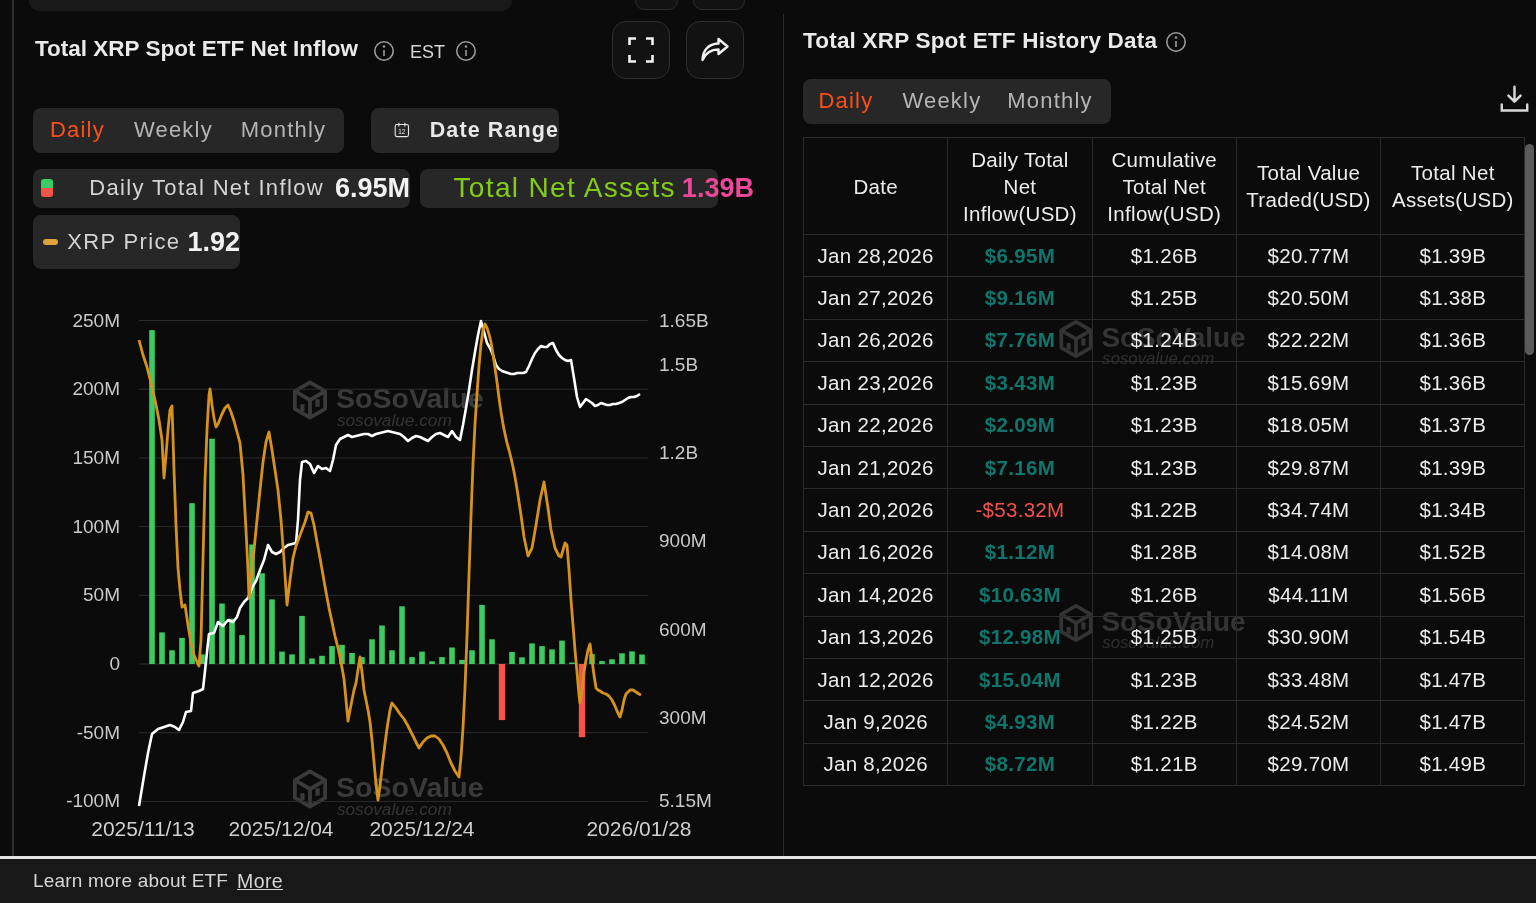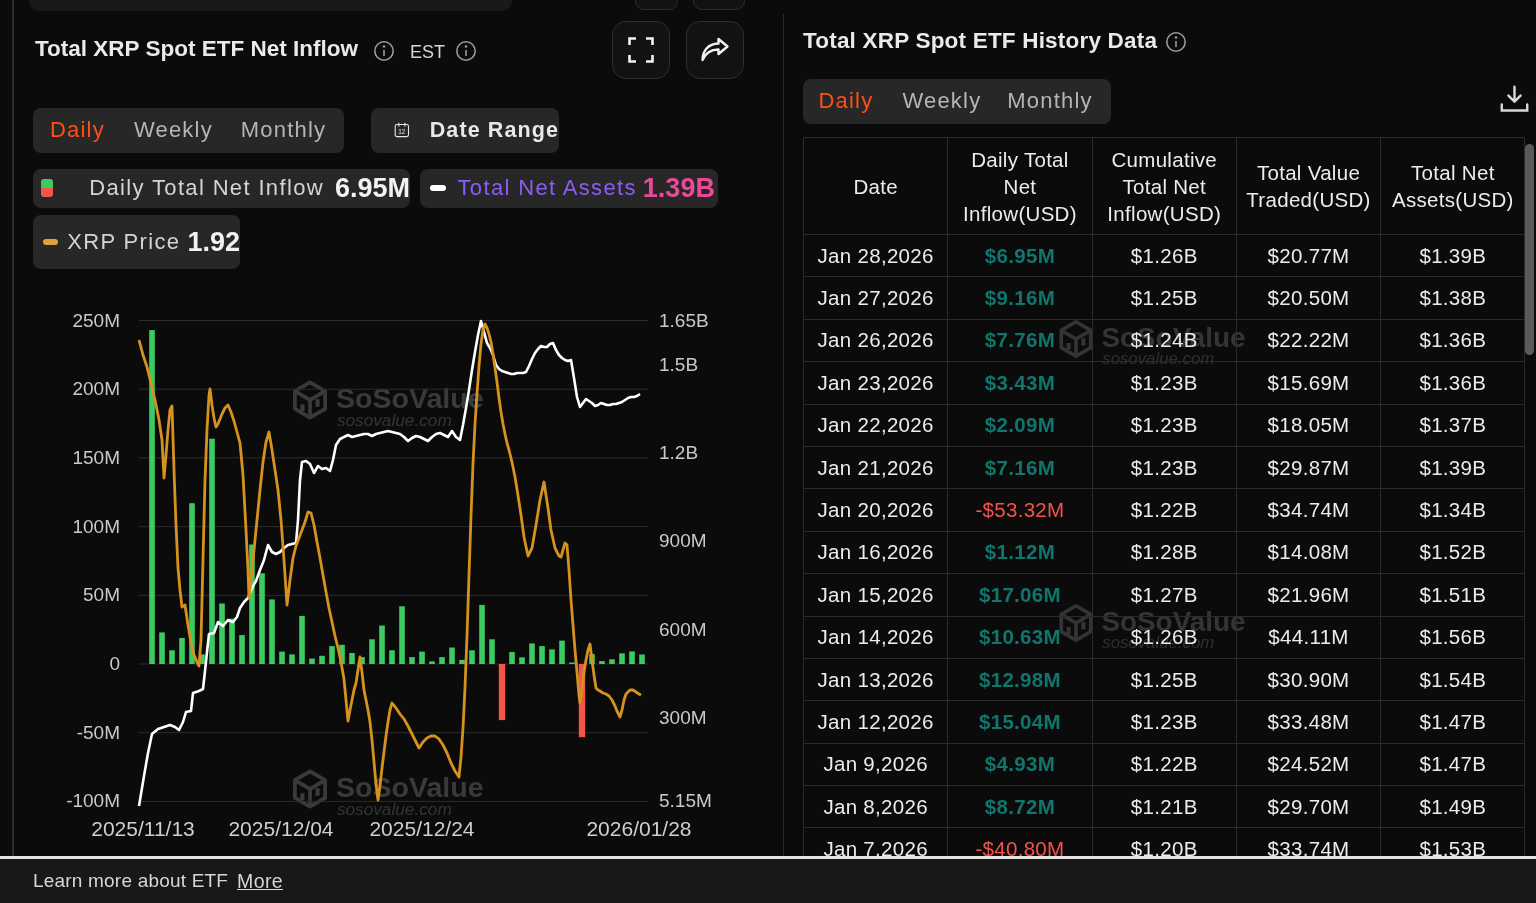--- a/index.html
+++ b/index.html
@@ -88,21 +88,21 @@
 <div class="chip" style="left:33px;top:168.5px;width:377px;height:39px;">
 <div style="margin-left:8px;width:16px;height:17.5px;border-radius:3px;overflow:hidden;">
 <div style="height:8.5px;background:#3bcb62;"></div>
       <div style="height:9px;background:#f4544a;"></div>
     </div>
 <span style="margin-left:36px;font-size:22px;color:#d4d4d4;letter-spacing:1.35px;white-space:nowrap;">Daily Total Net Inflow</span>
 <span style="margin-left:11px;font-size:27px;font-weight:bold;color:#f2f2f2;white-space:nowrap;">6.95M</span>
 </div>
 <div class="chip" style="left:419.5px;top:168.5px;width:298px;height:39px;">
 <div style="margin-left:10px;width:16px;height:6.5px;border-radius:3px;background:#ffffff;"></div>
-<span style="margin-left:12px;font-size:22px;color:#8b5cf6;letter-spacing:1.35px;white-space:nowrap;">Total Net Assets</span>
+<span style="margin-left:24px;font-size:28px;color:#84cc16;letter-spacing:1.35px;white-space:nowrap;">Total Net Assets</span>
 <span style="margin-left:6px;font-size:27px;font-weight:bold;color:#ec4899;white-space:nowrap;">1.39B</span>
 </div>
 <div class="chip" style="left:33px;top:215px;width:207px;height:54px;">
 <div style="margin-left:10px;width:16px;height:6.5px;border-radius:3px;background:#e0a23b;"></div>
 <span style="margin-left:9px;font-size:22px;color:#d4d4d4;letter-spacing:1.35px;white-space:nowrap;">XRP Price</span>
 <span style="margin-left:7px;font-size:27px;font-weight:bold;color:#f2f2f2;white-space:nowrap;">1.92</span>
 </div>
 
 <div class="abs ttl" style="left:803px;top:28px;font-size:22.5px;letter-spacing:0.2px;">Total XRP Spot ETF History Data</div>
 <svg class="abs" style="left:1165px;top:31px;" width="22" height="22" viewBox="0 0 22 22">
@@ -190,27 +190,20 @@
         <td>$1.34B</td>
       </tr>
 <tr>
         <td>Jan 16,2026</td>
         <td class="gr">$1.12M</td>
         <td>$1.28B</td>
         <td>$14.08M</td>
         <td>$1.52B</td>
       </tr>
 <tr>
-        <td>Jan 15,2026</td>
-        <td class="gr">$17.06M</td>
-        <td>$1.27B</td>
-        <td>$21.96M</td>
-        <td>$1.51B</td>
-      </tr>
-<tr>
         <td>Jan 14,2026</td>
         <td class="gr">$10.63M</td>
         <td>$1.26B</td>
         <td>$44.11M</td>
         <td>$1.56B</td>
       </tr>
 <tr>
         <td>Jan 13,2026</td>
         <td class="gr">$12.98M</td>
         <td>$1.25B</td>
@@ -230,27 +223,20 @@
         <td>$1.22B</td>
         <td>$24.52M</td>
         <td>$1.47B</td>
       </tr>
 <tr>
         <td>Jan 8,2026</td>
         <td class="gr">$8.72M</td>
         <td>$1.21B</td>
         <td>$29.70M</td>
         <td>$1.49B</td>
-      </tr>
-<tr>
-        <td>Jan 7,2026</td>
-        <td class="rd">-$40.80M</td>
-        <td>$1.20B</td>
-        <td>$33.74M</td>
-        <td>$1.53B</td>
       </tr>
 </tbody>
   </table>
 
 <svg id="chart" width="1536" height="903" viewBox="0 0 1536 903">
 <style>.ax{font:19px 'Liberation Sans',sans-serif;fill:#c9c9c9;}.axx{font:21px 'Liberation Sans',sans-serif;fill:#cfcfcf;}</style>
 <g transform="translate(310,400) scale(0.84)" opacity="0.75">
 <g stroke="#4a4a4a" stroke-width="4.5" fill="none" stroke-linejoin="round">
 <path d="M0,-21 L18,-10.5 L18,10.5 L0,21 L-18,10.5 L-18,-10.5 Z"></path>
 <path d="M-18,-10.5 L0,0 L18,-10.5 M0,0 L0,21"></path>

